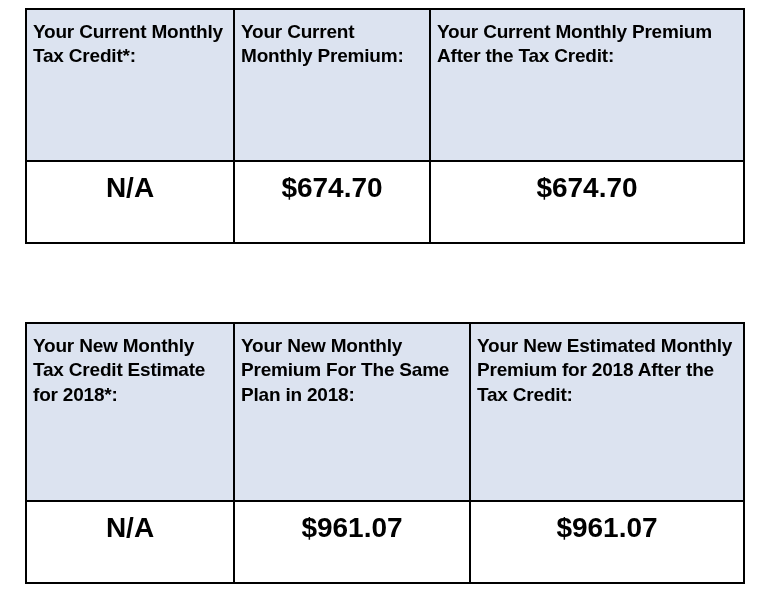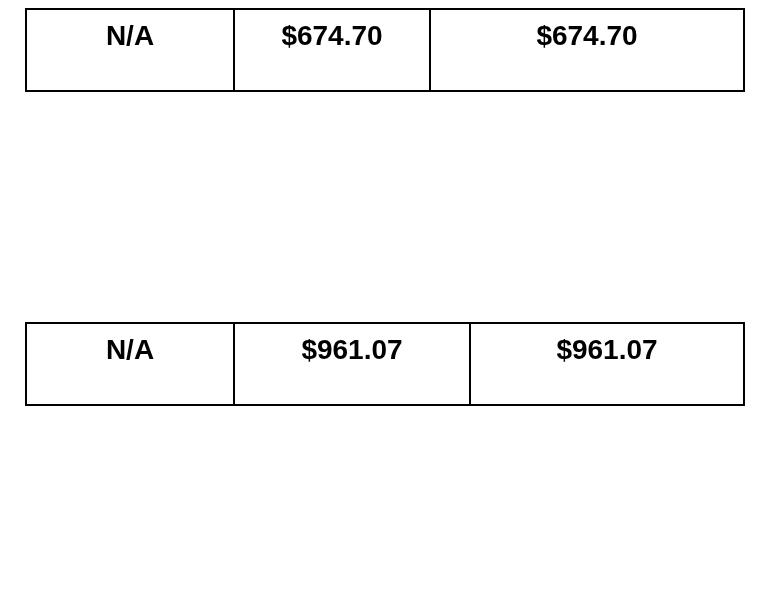--- a/index.html
+++ b/index.html
@@ -73,29 +73,39 @@
   #table-new .val { height: 82px; }
 </style>
 </head>
 <body>
 
 <div class="page">
 
   <table class="table-block" id="table-current">
     <tbody>
       <tr>
+        <td class="hdr c1">Your Current Monthly Tax Credit*:</td>
+        <td class="hdr c2">Your Current Monthly Premium:</td>
+        <td class="hdr c3">Your Current Monthly Premium After the Tax Credit:</td>
+      </tr>
+      <tr>
         <td class="val c1">N/A</td>
         <td class="val c2">$674.70</td>
         <td class="val c3">$674.70</td>
       </tr>
     </tbody>
   </table>
 
   <table class="table-block" id="table-new">
     <tbody>
+      <tr>
+        <td class="hdr c1">Your New Monthly Tax Credit Estimate for 2018*:</td>
+        <td class="hdr c2">Your New Monthly Premium For The Same Plan in 2018:</td>
+        <td class="hdr c3">Your New Estimated Monthly Premium for 2018 After the Tax Credit:</td>
+      </tr>
       <tr>
         <td class="val c1">N/A</td>
         <td class="val c2">$961.07</td>
         <td class="val c3">$961.07</td>
       </tr>
     </tbody>
   </table>
 
 </div>
 

